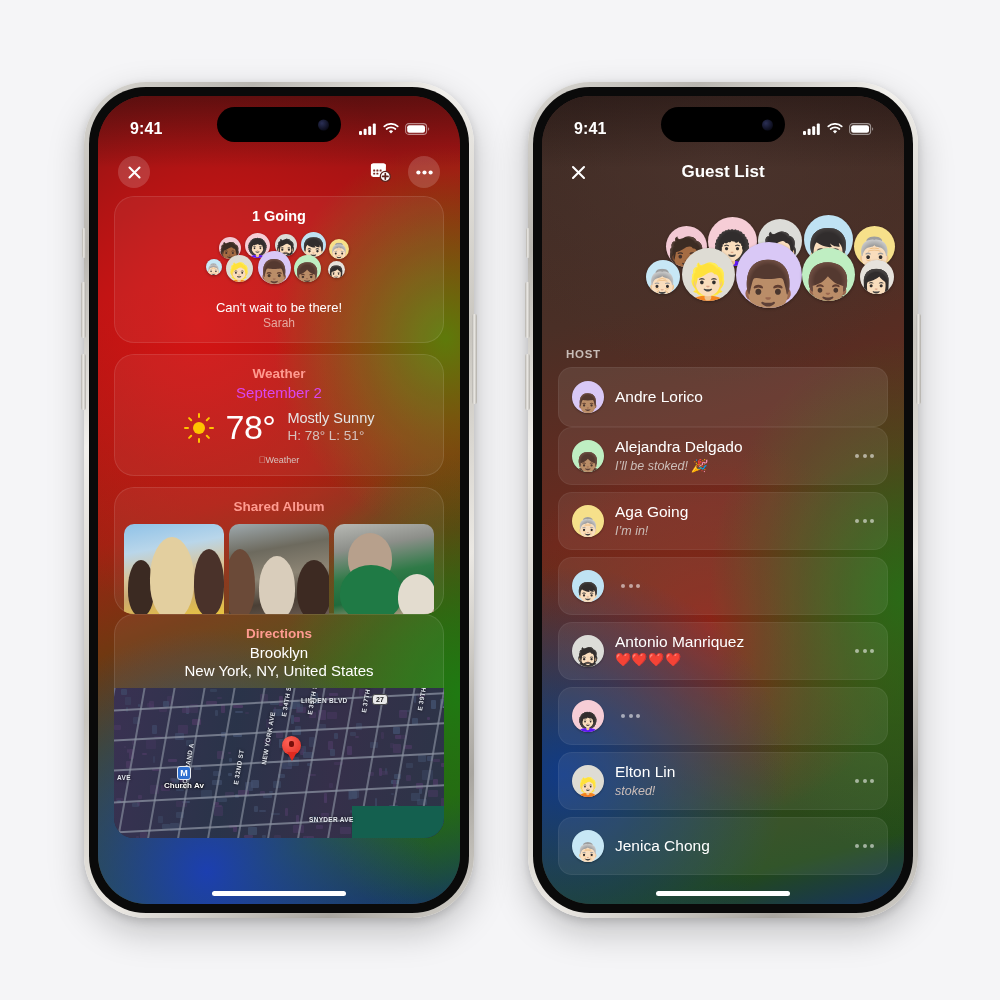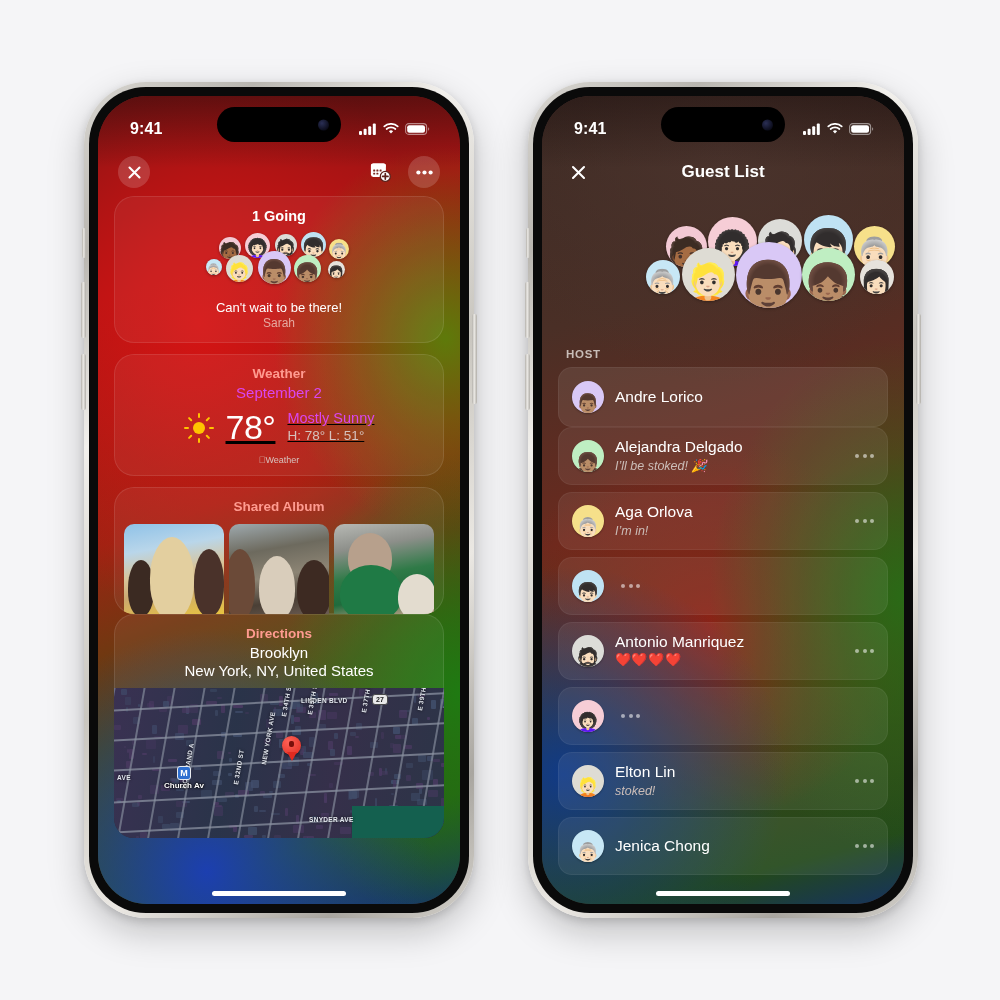--- a/index.html
+++ b/index.html
@@ -102,24 +102,24 @@
     position:absolute; border-radius:50%; overflow:hidden;
     box-shadow:0 1px 3px rgba(0,0,0,.32);
     display:flex; align-items:flex-end; justify-content:center;
   }
   .av .face { font-size:14px; line-height:1; }
 
   .quote { text-align:center; color:#fff; font-size:13px; padding-top:3px; }
   .quote-by { text-align:center; color:#e5a9a0; font-size:12px; padding:1px 0 13px; }
 
   .wx-sub { text-align:center; color:#d946ef; font-size:15px; font-weight:500; padding-top:3px; }
-  .wx-row { display:flex; align-items:center; justify-content:center; gap:12px; padding:7px 0 2px;text-decoration:underline; }
+  .wx-row { display:flex; align-items:center; justify-content:center; gap:12px; padding:7px 0 2px; }
   .wx-temp { color:#fff; font-size:34px; font-weight:300; letter-spacing:-.5px; }
   .wx-txt { line-height:1.22; }
-  .wx-cond { color:#d946ef; font-size:14.5px; }
+  .wx-cond { color:#e5e5e5; font-size:14.5px; }
   .wx-hl { color:#d6c2bd; font-size:13.5px; }
   .wx-attr { text-align:center; color:#d8c3be; font-size:9px; padding:6px 0 11px; }
 
   .dir-line1 { text-align:center; color:#fff; font-size:15px; padding-top:3px; }
   .dir-line2 { text-align:center; color:#fff; font-size:15px; padding:1px 0 9px; }
 
   
   .map { position:relative; height:150px; background:#232a3a; overflow:hidden; }
   .map-bg {
     position:absolute; inset:0;
@@ -717,21 +717,21 @@
                   <i></i>
                   <i></i>
                   <i></i>
                 </div>
               </div>
               <div class="row">
                 <div class="row-av" style="background:#f6e08a">
                   <span class="face">👵🏻</span>
                 </div>
                 <div class="row-txt">
-                  <div class="row-name">Aga Orlova</div>
+                  <div class="row-name">Aga Going</div>
                   <div class="row-note">I’m in!</div>
                 </div>
                 <div class="dots3">
                   <i></i>
                   <i></i>
                   <i></i>
                 </div>
               </div>
               <div class="row">
                 <div class="row-av" style="background:#bfe2f3">

